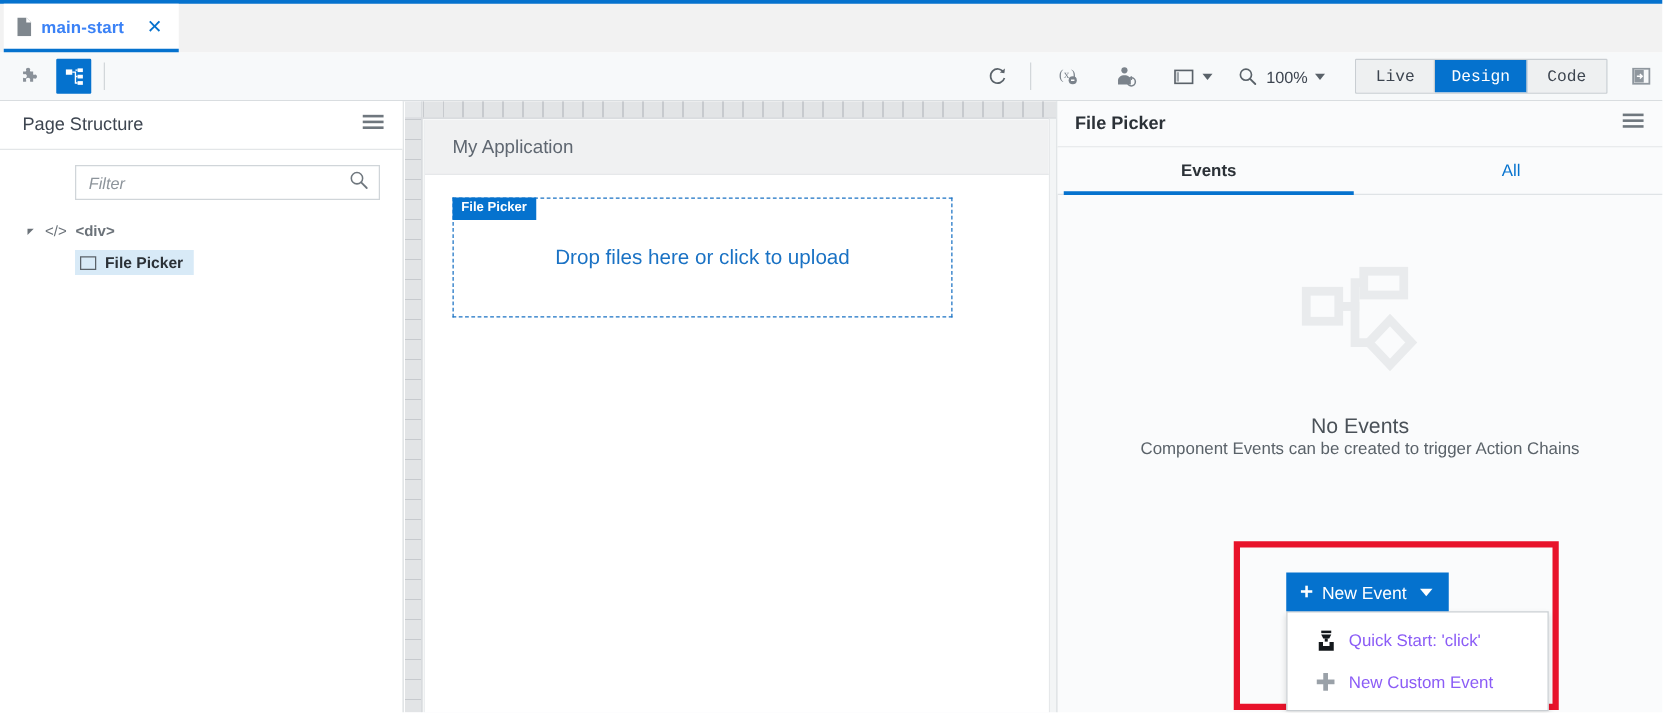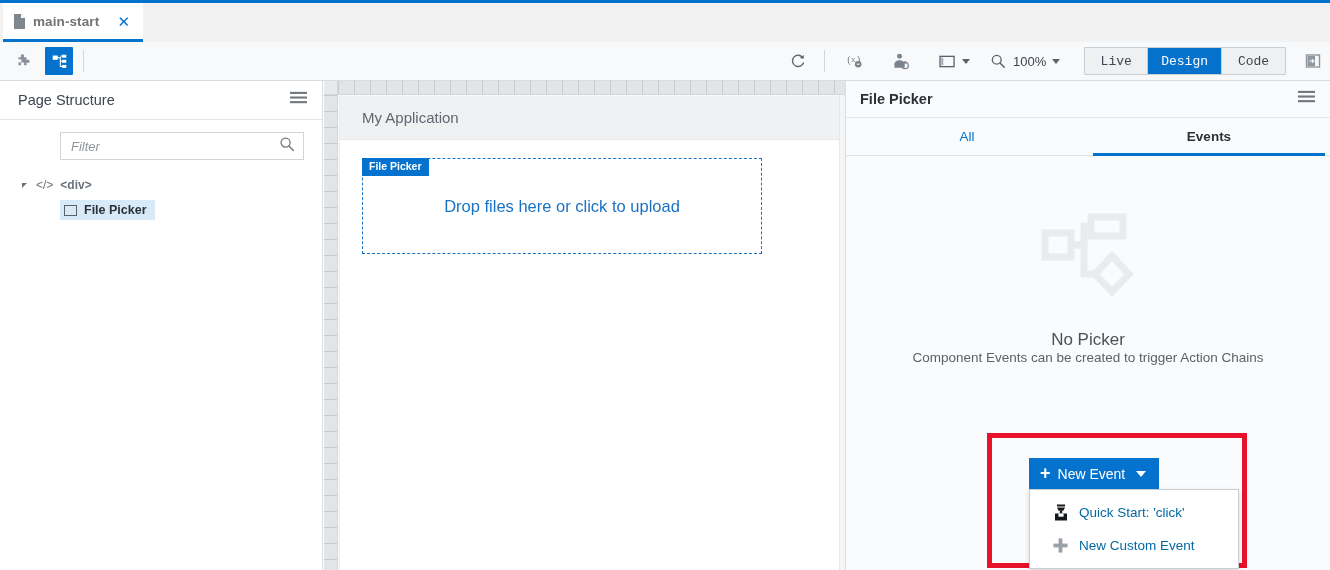--- a/index.html
+++ b/index.html
@@ -34,21 +34,21 @@
     cursor: pointer;
   }
   .tab-file-icon {
     width: 12px; height: 15px;
     position: relative;
     margin-right: 8px;
     flex: 0 0 auto;
   }
   .tab-file-icon svg { display:block; }
   .tab-label {
-    font-size: 13.5px; font-weight: bold; color: #737373;
+    font-size: 13.5px; font-weight: bold; color: #3b82f6;
     letter-spacing: 0.1px;
     white-space: nowrap;
   }
   .tab-close {
     margin-left: auto;
     color: #0572ce;
     font-size: 15px;
     line-height: 1;
     font-weight: 400;
     cursor: pointer;
@@ -373,21 +373,21 @@
     border: 1px solid #c9ced2;
     box-shadow: 0 2px 5px rgba(0,0,0,0.15);
     padding: 6px 0 6px 0;
     z-index: 10;
   }
   .ne-item {
     display: flex; align-items: center;
     height: 33px;
     padding: 0 10px 0 22px;
     font-size: 13.5px;
-    color: #0369a1;
+    color: #8b5cf6;
     cursor: pointer;
   }
   .ne-item-icon {
     width: 17px; height: 17px; margin-right: 10px;
     display: flex; align-items: center; justify-content: center;
     flex: 0 0 auto;
   }
 </style>
 </head>
 <body>
@@ -556,35 +556,35 @@
       <span class="rp-burger">
         <svg width="17" height="14" viewBox="0 0 18 14">
           <rect x="0" y="0.5" width="18" height="2.2" fill="#6f777e"></rect>
           <rect x="0" y="5.4" width="18" height="2.2" fill="#6f777e"></rect>
           <rect x="0" y="10.3" width="18" height="2.2" fill="#6f777e"></rect>
         </svg>
       </span>
     </div>
 
     <div class="rp-tabs">
+      <div class="rp-tab sel">Events</div>
       <div class="rp-tab">All</div>
-      <div class="rp-tab sel">Events</div>
     </div>
 
     <div class="empty-state">
       <span class="empty-icon">
         <svg width="100" height="92" viewBox="0 0 100 92">
           <rect x="7" y="21" width="26" height="24" fill="none" stroke="#e9ebed" stroke-width="7"></rect>
           <rect x="53" y="5" width="32" height="19" fill="none" stroke="#e9ebed" stroke-width="7"></rect>
           <path d="M33 33 H46 V14 H53" stroke="#e9ebed" stroke-width="7" fill="none"></path>
           <path d="M33 33 H46 V62 H57" stroke="#e9ebed" stroke-width="7" fill="none"></path>
           <path d="M74 44 L91 62 L74 80 L57 62 Z" fill="none" stroke="#e9ebed" stroke-width="7"></path>
         </svg>
       </span>
-      <span class="empty-title">No Picker</span>
+      <span class="empty-title">No Events</span>
       <span class="empty-sub">Component Events can be created to trigger Action Chains</span>
     </div>
   </div>
 
   <div class="ne-menu">
     <div class="ne-item">
       <span class="ne-item-icon">
         <svg width="16" height="17" viewBox="0 0 16 17">
           <rect x="4" y="0.5" width="8" height="2" fill="#14181c"></rect>
           <path d="M4 3.5 h8 l-1.6 3.2 h-4.8 z" fill="#14181c"></path>

